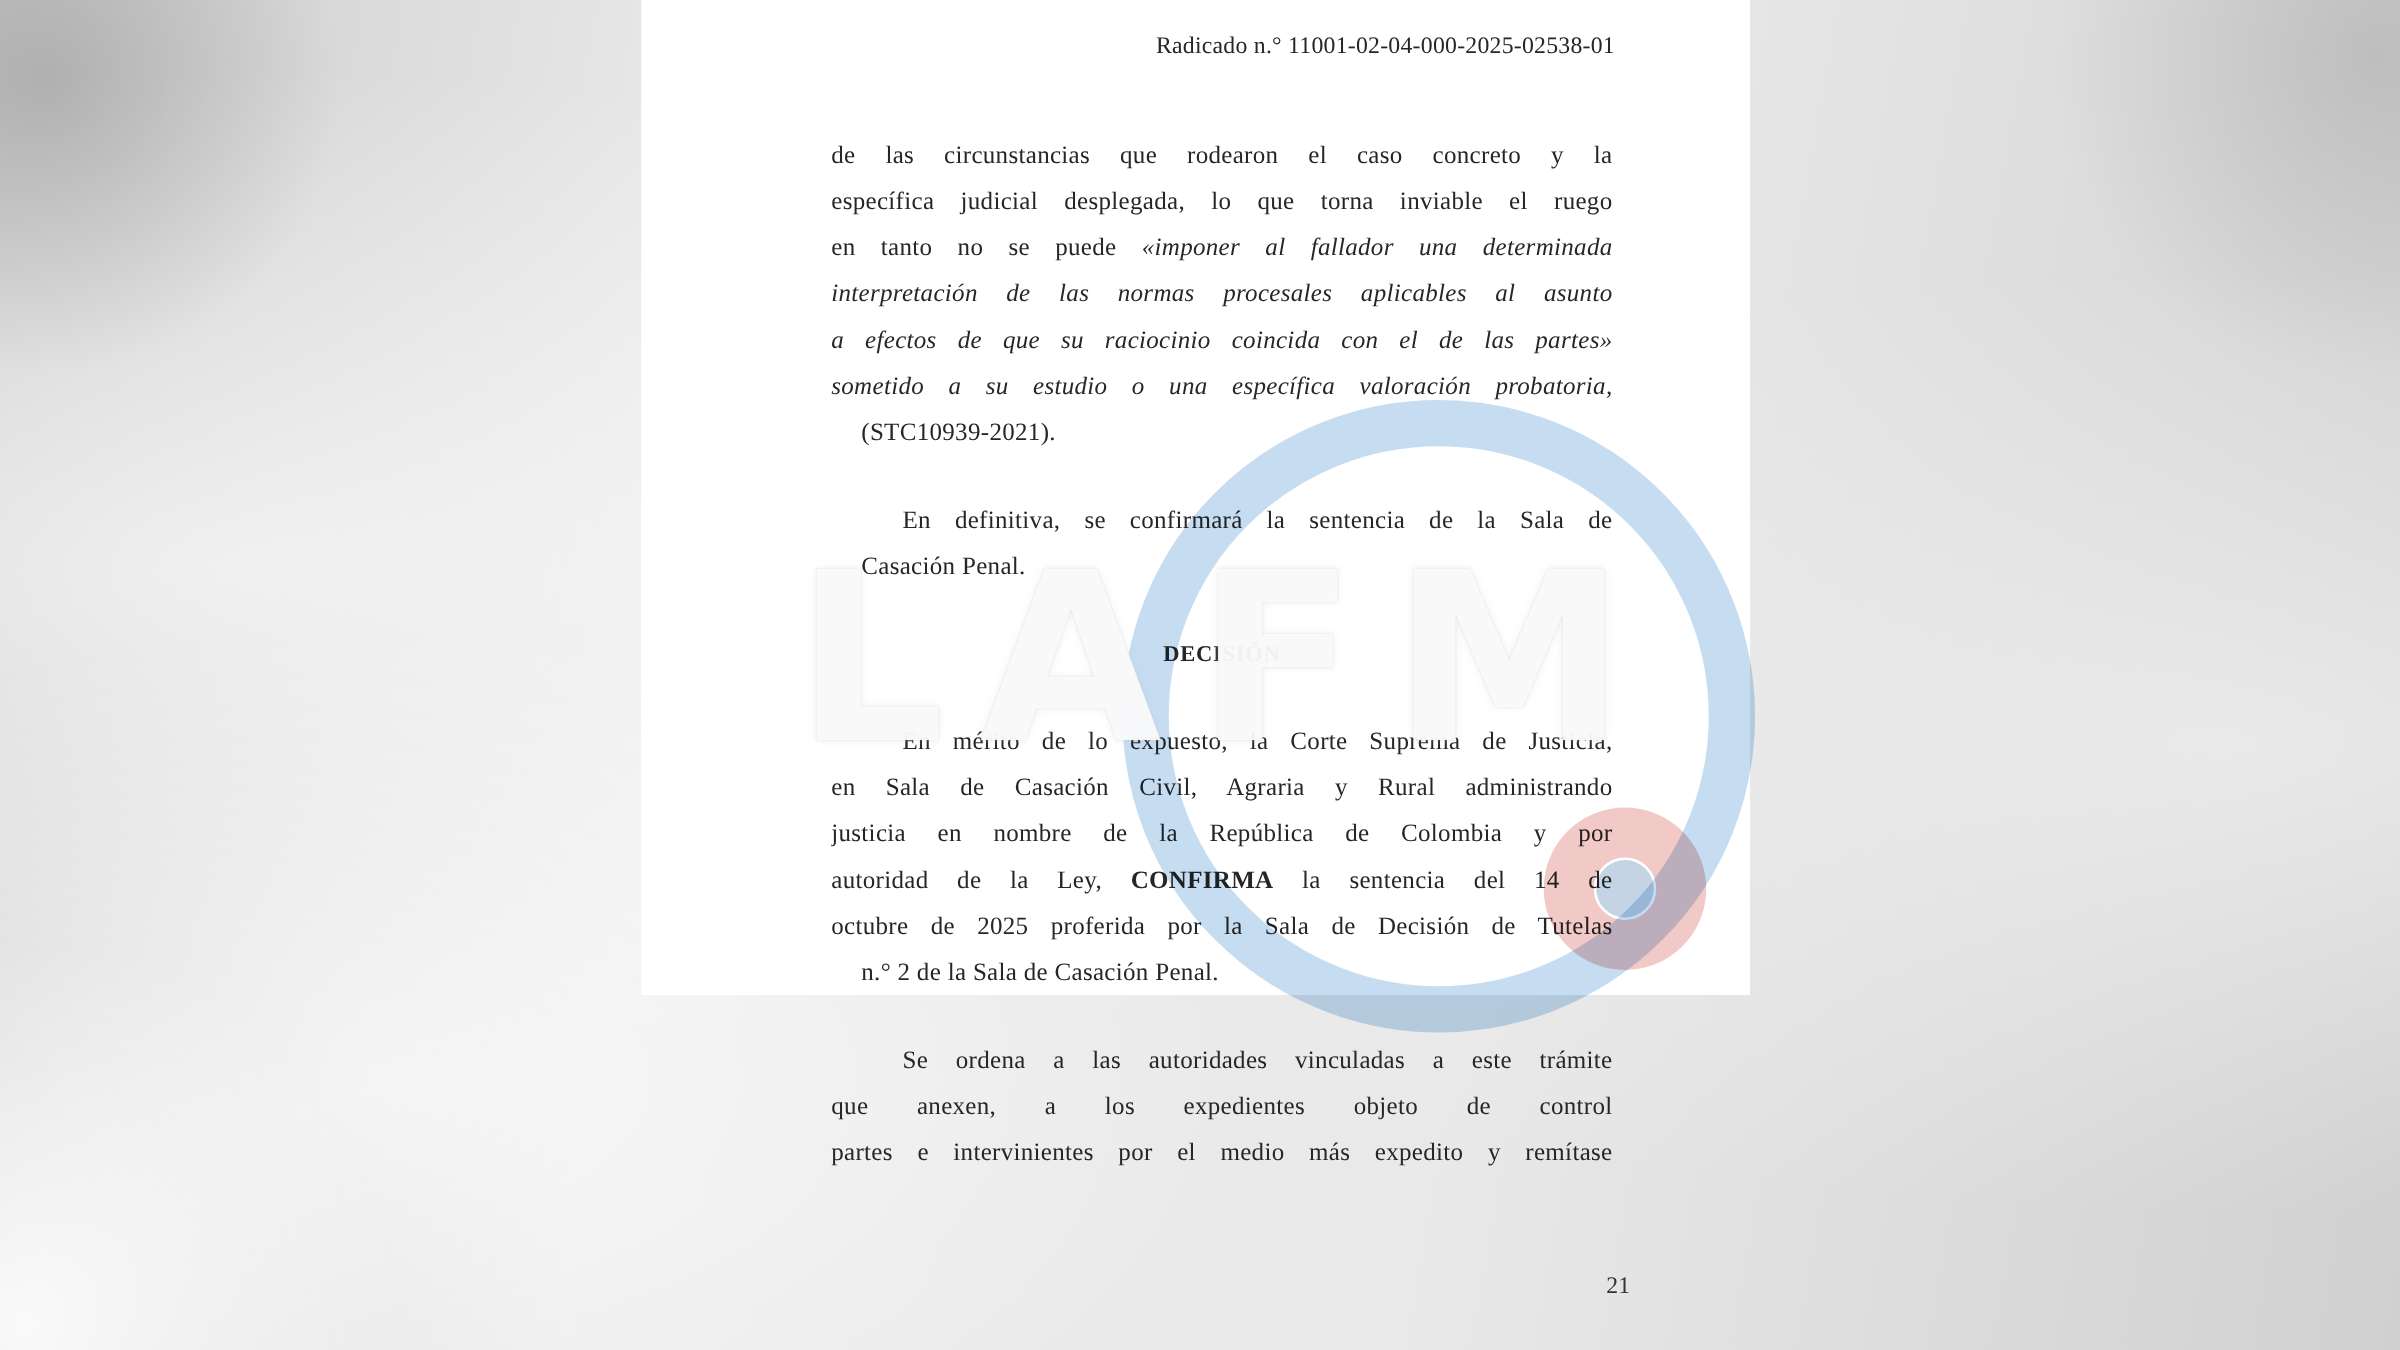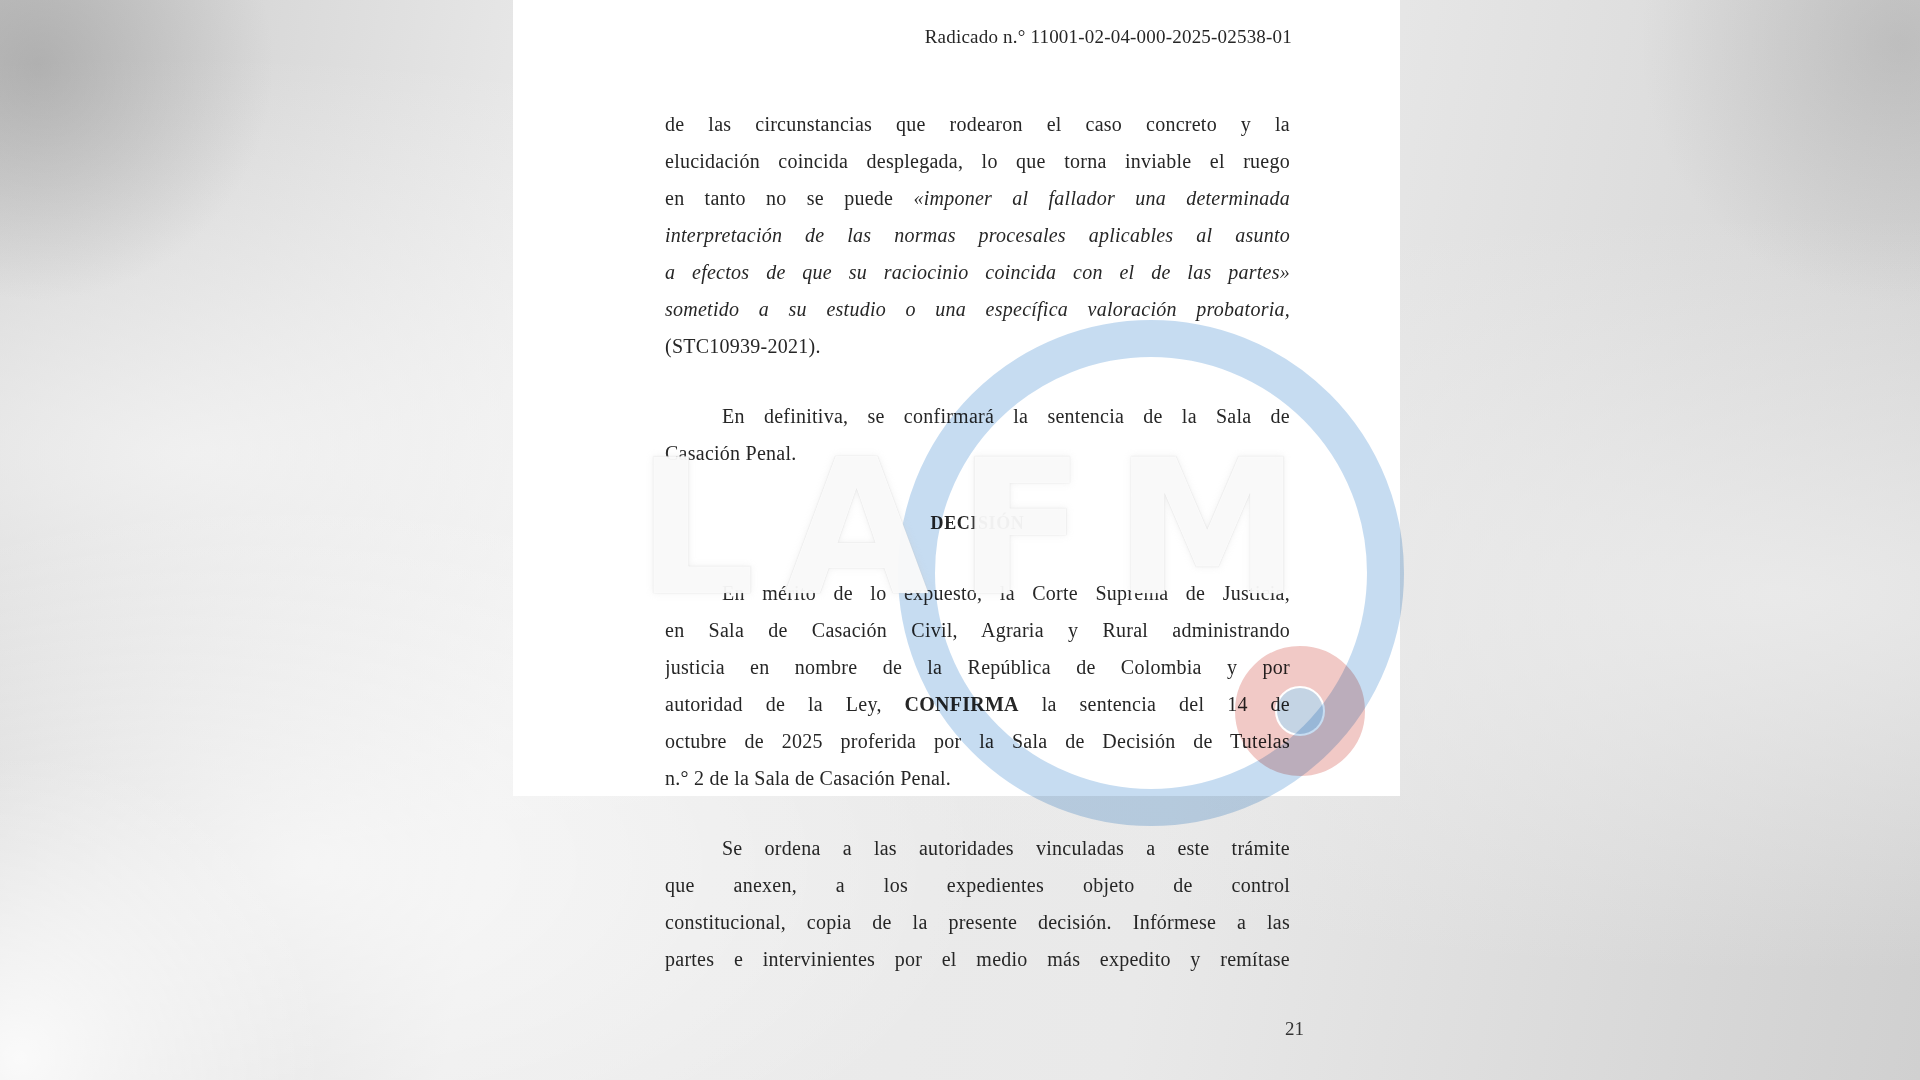--- a/index.html
+++ b/index.html
@@ -31,21 +31,21 @@
   .body-col{
     position:absolute;left:152px;top:106px;width:625px;color:#262626;
     font-size:20px;letter-spacing:.25px;
   }
   .para{margin:0 0 33px 0;}
   .line{
     height:37px;line-height:37px;overflow:hidden;
     text-align:justify;
   }
   .line::after{content:"";display:inline-block;width:100%;height:0;}
-  .line.last{text-align:left;}
+  .line.last{text-align:left;margin-left:24px;}
   .line.last::after{content:none;}
   .line.indent{text-indent:57px;}
   .seg-italic{font-style:italic;}
   .seg-bold{font-weight:bold;}
   .heading-block{
     margin:0 0 33px 0;height:37px;line-height:37px;
     text-align:center;font-weight:bold;font-size:18px;letter-spacing:.6px;
   }
 
   .page-number{
@@ -82,21 +82,21 @@
 </style>
 </head>
 <body>
 
 <div id="stage">
   <div class="doc-page">
     <div class="radicado">Radicado n.° 11001-02-04-000-2025-02538-01</div>
     <div class="body-col">
         <div class="para">
           <div class="line"><span>de las circunstancias que rodearon el caso concreto y la</span></div>
-          <div class="line"><span>elucidación coincida desplegada, lo que torna inviable el ruego</span></div>
+          <div class="line"><span>específica judicial desplegada, lo que torna inviable el ruego</span></div>
           <div class="line"><span>en tanto no se puede </span><span class="seg-italic">«imponer al fallador una determinada</span></div>
           <div class="line"><span class="seg-italic">interpretación de las normas procesales aplicables al asunto</span></div>
           <div class="line"><span class="seg-italic">a efectos de que su raciocinio coincida con el de las partes»</span></div>
           <div class="line"><span class="seg-italic">sometido a su estudio o una específica valoración probatoria,</span></div>
           <div class="line last"><span>(STC10939-2021).</span></div>
         </div>
         <div class="para">
           <div class="line indent"><span>En definitiva, se confirmará la sentencia de la Sala de</span></div>
           <div class="line last"><span>Casación Penal.</span></div>
         </div>
@@ -105,21 +105,20 @@
           <div class="line indent"><span>En mérito de lo expuesto, la Corte Suprema de Justicia,</span></div>
           <div class="line"><span>en Sala de Casación Civil, Agraria y Rural administrando</span></div>
           <div class="line"><span>justicia en nombre de la República de Colombia y por</span></div>
           <div class="line"><span>autoridad de la Ley, </span><span class="seg-bold">CONFIRMA</span><span> la sentencia del 14 de</span></div>
           <div class="line"><span>octubre de 2025 proferida por la Sala de Decisión de Tutelas</span></div>
           <div class="line last"><span>n.° 2 de la Sala de Casación Penal.</span></div>
         </div>
         <div class="para">
           <div class="line indent"><span>Se ordena a las autoridades vinculadas a este trámite</span></div>
           <div class="line"><span>que anexen, a los expedientes objeto de control</span></div>
-          <div class="line"><span>constitucional, copia de la presente decisión. Infórmese a las</span></div>
           <div class="line"><span>partes e intervinientes por el medio más expedito y remítase</span></div>
         </div>
       </div>
     <div class="page-number">21</div>
   </div>
 
   <div class="wm wm-ring-blue"></div>
   <div class="wm wm-letters">LAFM</div>
   <div class="wm wm-pink">
     <div class="wm-pink-hole"></div>

